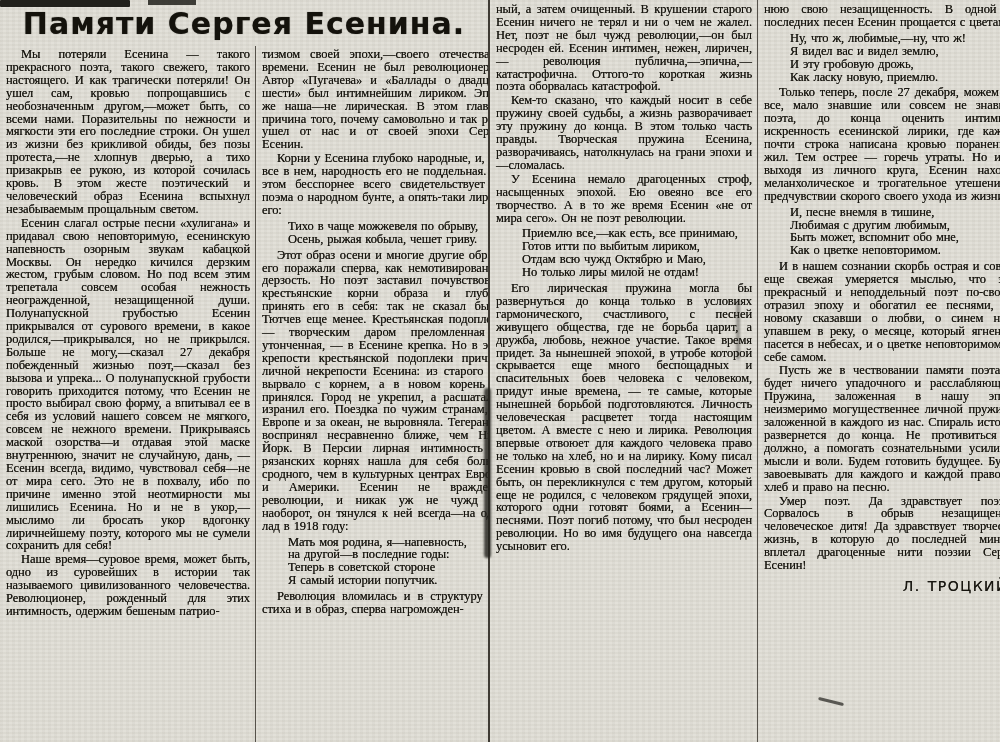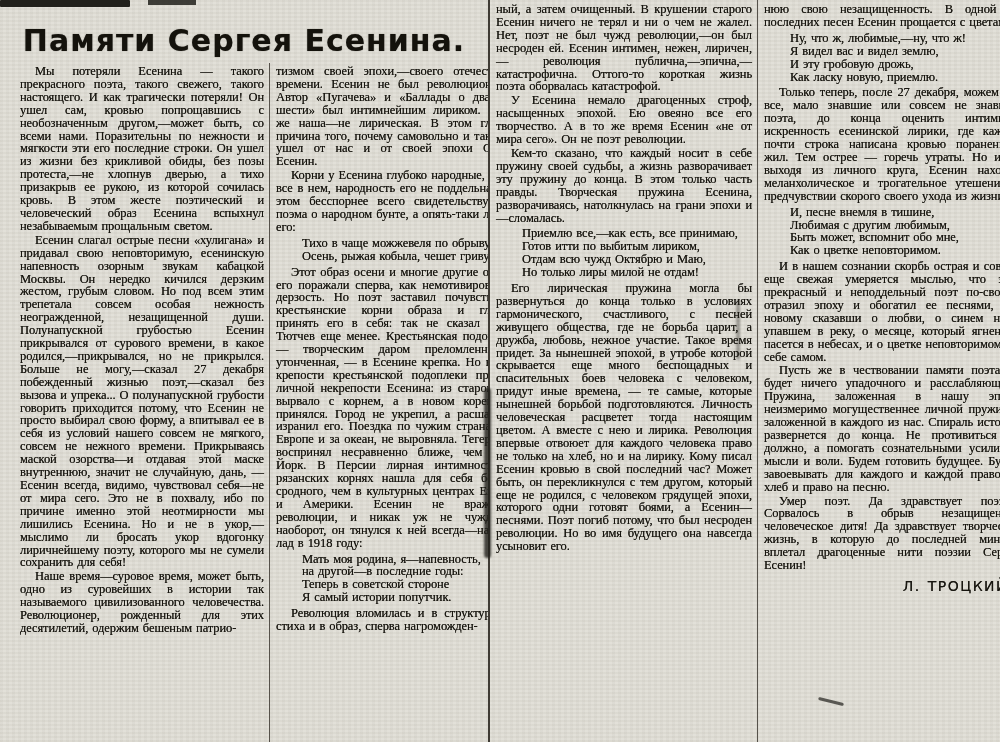--- a/index.html
+++ b/index.html
@@ -9,32 +9,32 @@
     width:1000px;height:742px;
     margin:0 auto;
     background:
       repeating-linear-gradient(0deg, rgba(120,115,100,0.05) 0 2px, rgba(255,255,255,0.04) 2px 4px),
       repeating-linear-gradient(90deg, rgba(110,105,95,0.04) 0 3px, rgba(255,255,255,0.03) 3px 6px),
       #e0ded6;
     overflow:hidden;
     color:#17150f;
     display:flex;
   }
-  .left-half{width:488px;flex:0 0 488px;display:flex;flex-direction:column;margin-top:17px;}
+  .left-half{width:488px;flex:0 0 488px;display:flex;flex-direction:column;}
   .headline{
     margin:4px 0 2px 0;
     height:40px;line-height:40px;
     text-align:center;
     font-family:"DejaVu Sans","Liberation Sans",sans-serif;
     font-weight:bold;font-size:30px;letter-spacing:1px;
     color:#14120c;
     text-shadow:0 0 1px rgba(20,18,12,.55);
     white-space:nowrap;
   }
-  .two-cols{flex:1;display:flex;overflow:hidden;padding-left:14px;}
+  .two-cols{flex:1;display:flex;overflow:hidden;}
   .col{
     overflow:hidden;
     padding:2px 5px 0 6px;
     font-size:12.5px;line-height:12.9px;
     font-weight:400;
     text-align:justify;
     letter-spacing:-0.1px;
     word-spacing:1px;
     text-shadow:0 0 0.5px rgba(23,21,15,.8);
   }
@@ -71,21 +71,21 @@
   <div class="artifact art-smudge-1"></div>
   <div class="artifact art-smudge-2"></div>
   <div class="artifact art-dash"></div>
 
   <div class="left-half">
     <h1 class="headline">Памяти Сергея Есенина.</h1>
     <div class="two-cols">
       <div class="col col-1">
           <p>Мы потеряли Есенина — такого прекрасного поэта, такого свежего, такого настоящего. И как трагически потеряли! Он ушел сам, кровью попрощавшись с необозначенным другом,—может быть, со всеми нами. Поразительны по нежности и мягкости эти его последние строки. Он ушел из жизни без крикливой обиды, без позы протеста,—не хлопнув дверью, а тихо призакрыв ее рукою, из которой сочилась кровь. В этом жесте поэтический и человеческий образ Есенина вспыхнул незабываемым прощальным светом.</p>
           <p>Есенин слагал острые песни «хулигана» и придавал свою неповторимую, есенинскую напевность озорным звукам кабацкой Москвы. Он нередко кичился дерзким жестом, грубым словом. Но под всем этим трепетала совсем особая нежность неогражденной, незащищенной души. Полунапускной грубостью Есенин прикрывался от сурового времени, в какое родился,—прикрывался, но не прикрылся. Больше не могу,—сказал 27 декабря побежденный жизнью поэт,—сказал без вызова и упрека... О полунапускной грубости говорить приходится потому, что Есенин не просто выбирал свою форму, а впитывал ее в себя из условий нашего совсем не мягкого, совсем не нежного времени. Прикрываясь маской озорства—и отдавая этой маске внутреннюю, значит не случайную, дань, — Есенин всегда, видимо, чувствовал себя—не от мира сего. Это не в похвалу, ибо по причине именно этой неотмирности мы лишились Есенина. Но и не в укор,—мыслимо ли бросать укор вдогонку лиричнейшему поэту, которого мы не сумели сохранить для себя!</p>
-          <p>Наше время—суровое время, может быть, одно из суровейших в истории так называемого цивилизованного человечества. Революционер, рожденный для этих десятилетий, одержим бешеным патрио-</p>
+          <p>Наше время—суровое время, может быть, одно из суровейших в истории так называемого цивилизованного человечества. Революционер, рожденный для этих интимность, одержим бешеным патрио-</p>
         </div>
       <div class="col col-2">
           <p class="noindent">тизмом своей эпохи,—своего отечества и времени. Есенин не был революционером. Автор «Пугачева» и «Баллады о двадцати шести» был интимнейшим лириком. Эпоха же наша—не лирическая. В этом главная причина того, почему самовольно и так рано ушел от нас и от своей эпохи Сергей Есенин.</p>
           <p>Корни у Есенина глубоко народные, и, как все в нем, народность его не поддельная. Об этом бесспорнее всего свидетельствует не поэма о народном бунте, а опять-таки лирика его:</p>
           <div class="verse">
             <div class="verse-line">Тихо в чаще можжевеля по обрыву,</div>
             <div class="verse-line">Осень, рыжая кобыла, чешет гриву.</div>
           </div>
           <p>Этот образ осени и многие другие образы его поражали сперва, как немотивированная дерзость. Но поэт заставил почувствовать крестьянские корни образа и глубоко принять его в себя: так не сказал бы, а Тютчев еще менее. Крестьянская подоплека, — творческим даром преломленная и утонченная, — в Есенине крепка. Но в этой крепости крестьянской подоплеки причина личной некрепости Есенина: из старого его вырвало с корнем, а в новом корень не принялся. Город не укрепил, а расшатал и изранил его. Поездка по чужим странам, по Европе и за океан, не выровняла. Тегеран он воспринял несравненно ближе, чем Нью-Йорк. В Персии лирная интимность на рязанских корнях нашла для себя больше сродного, чем в культурных центрах Европы и Америки. Есенин не враждебен революции, и никак уж не чужд ей; наоборот, он тянулся к ней всегда—на один лад в 1918 году:</p>
           <div class="verse">
@@ -93,22 +93,22 @@
             <div class="verse-line">на другой—в последние годы:</div>
             <div class="verse-line">Теперь в советской стороне</div>
             <div class="verse-line">Я самый истории попутчик.</div>
           </div>
           <p>Революция вломилась и в структуру его стиха и в образ, сперва нагроможден-</p>
         </div>
     </div>
   </div>
   <div class="col col-3">
       <p class="noindent">ный, а затем очищенный. В крушении старого Есенин ничего не терял и ни о чем не жалел. Нет, поэт не был чужд революции,—он был несроден ей. Есенин интимен, нежен, лиричен, — революция публична,—эпична,—катастрофична. Оттого-то короткая жизнь поэта оборвалась катастрофой.</p>
+      <p>Кем-то сказано, что каждый носит в себе пружину своей судьбы, а жизнь разворачивает эту пружину до конца. В этом только часть правды. Творческая пружина Есенина, разворачиваясь, натолкнулась на грани эпохи и—сломалась.</p>
       <p>У Есенина немало драгоценных строф, насыщенных эпохой. Ею овеяно все его творчество. А в то же время Есенин «не от мира сего». Он не поэт революции.</p>
-      <p>Кем-то сказано, что каждый носит в себе пружину своей судьбы, а жизнь разворачивает эту пружину до конца. В этом только часть правды. Творческая пружина Есенина, разворачиваясь, натолкнулась на грани эпохи и—сломалась.</p>
       <div class="verse">
         <div class="verse-line">Приемлю все,—как есть, все принимаю,</div>
         <div class="verse-line">Готов итти по выбитым лириком,</div>
         <div class="verse-line">Отдам всю чужд Октябрю и Маю,</div>
         <div class="verse-line">Но только лиры милой не отдам!</div>
       </div>
       <p>Его лирическая пружина могла бы развернуться до конца только в условиях гармонического, счастливого, с песней живущего общества, где не борьба царит, а дружба, любовь, нежное участие. Такое время придет. За нынешней эпохой, в утробе которой скрывается еще много беспощадных и спасительных боев человека с человеком, придут иные времена, — те самые, которые нынешней борьбой подготовляются. Личность человеческая расцветет тогда настоящим цветом. А вместе с нею и лирика. Революция впервые отвоюет для каждого человека право не только на хлеб, но и на лирику. Кому писал Есенин кровью в свой последний час? Может быть, он перекликнулся с тем другом, который еще не родился, с человеком грядущей эпохи, которого одни готовят боями, а Есенин—песнями. Поэт погиб потому, что был несроден революции. Но во имя будущего она навсегда усыновит его.</p>
     </div>
   <div class="col col-4">
       <p class="noindent">нюю свою незащищенность. В одной из последних песен Есенин прощается с цветами:</p>

